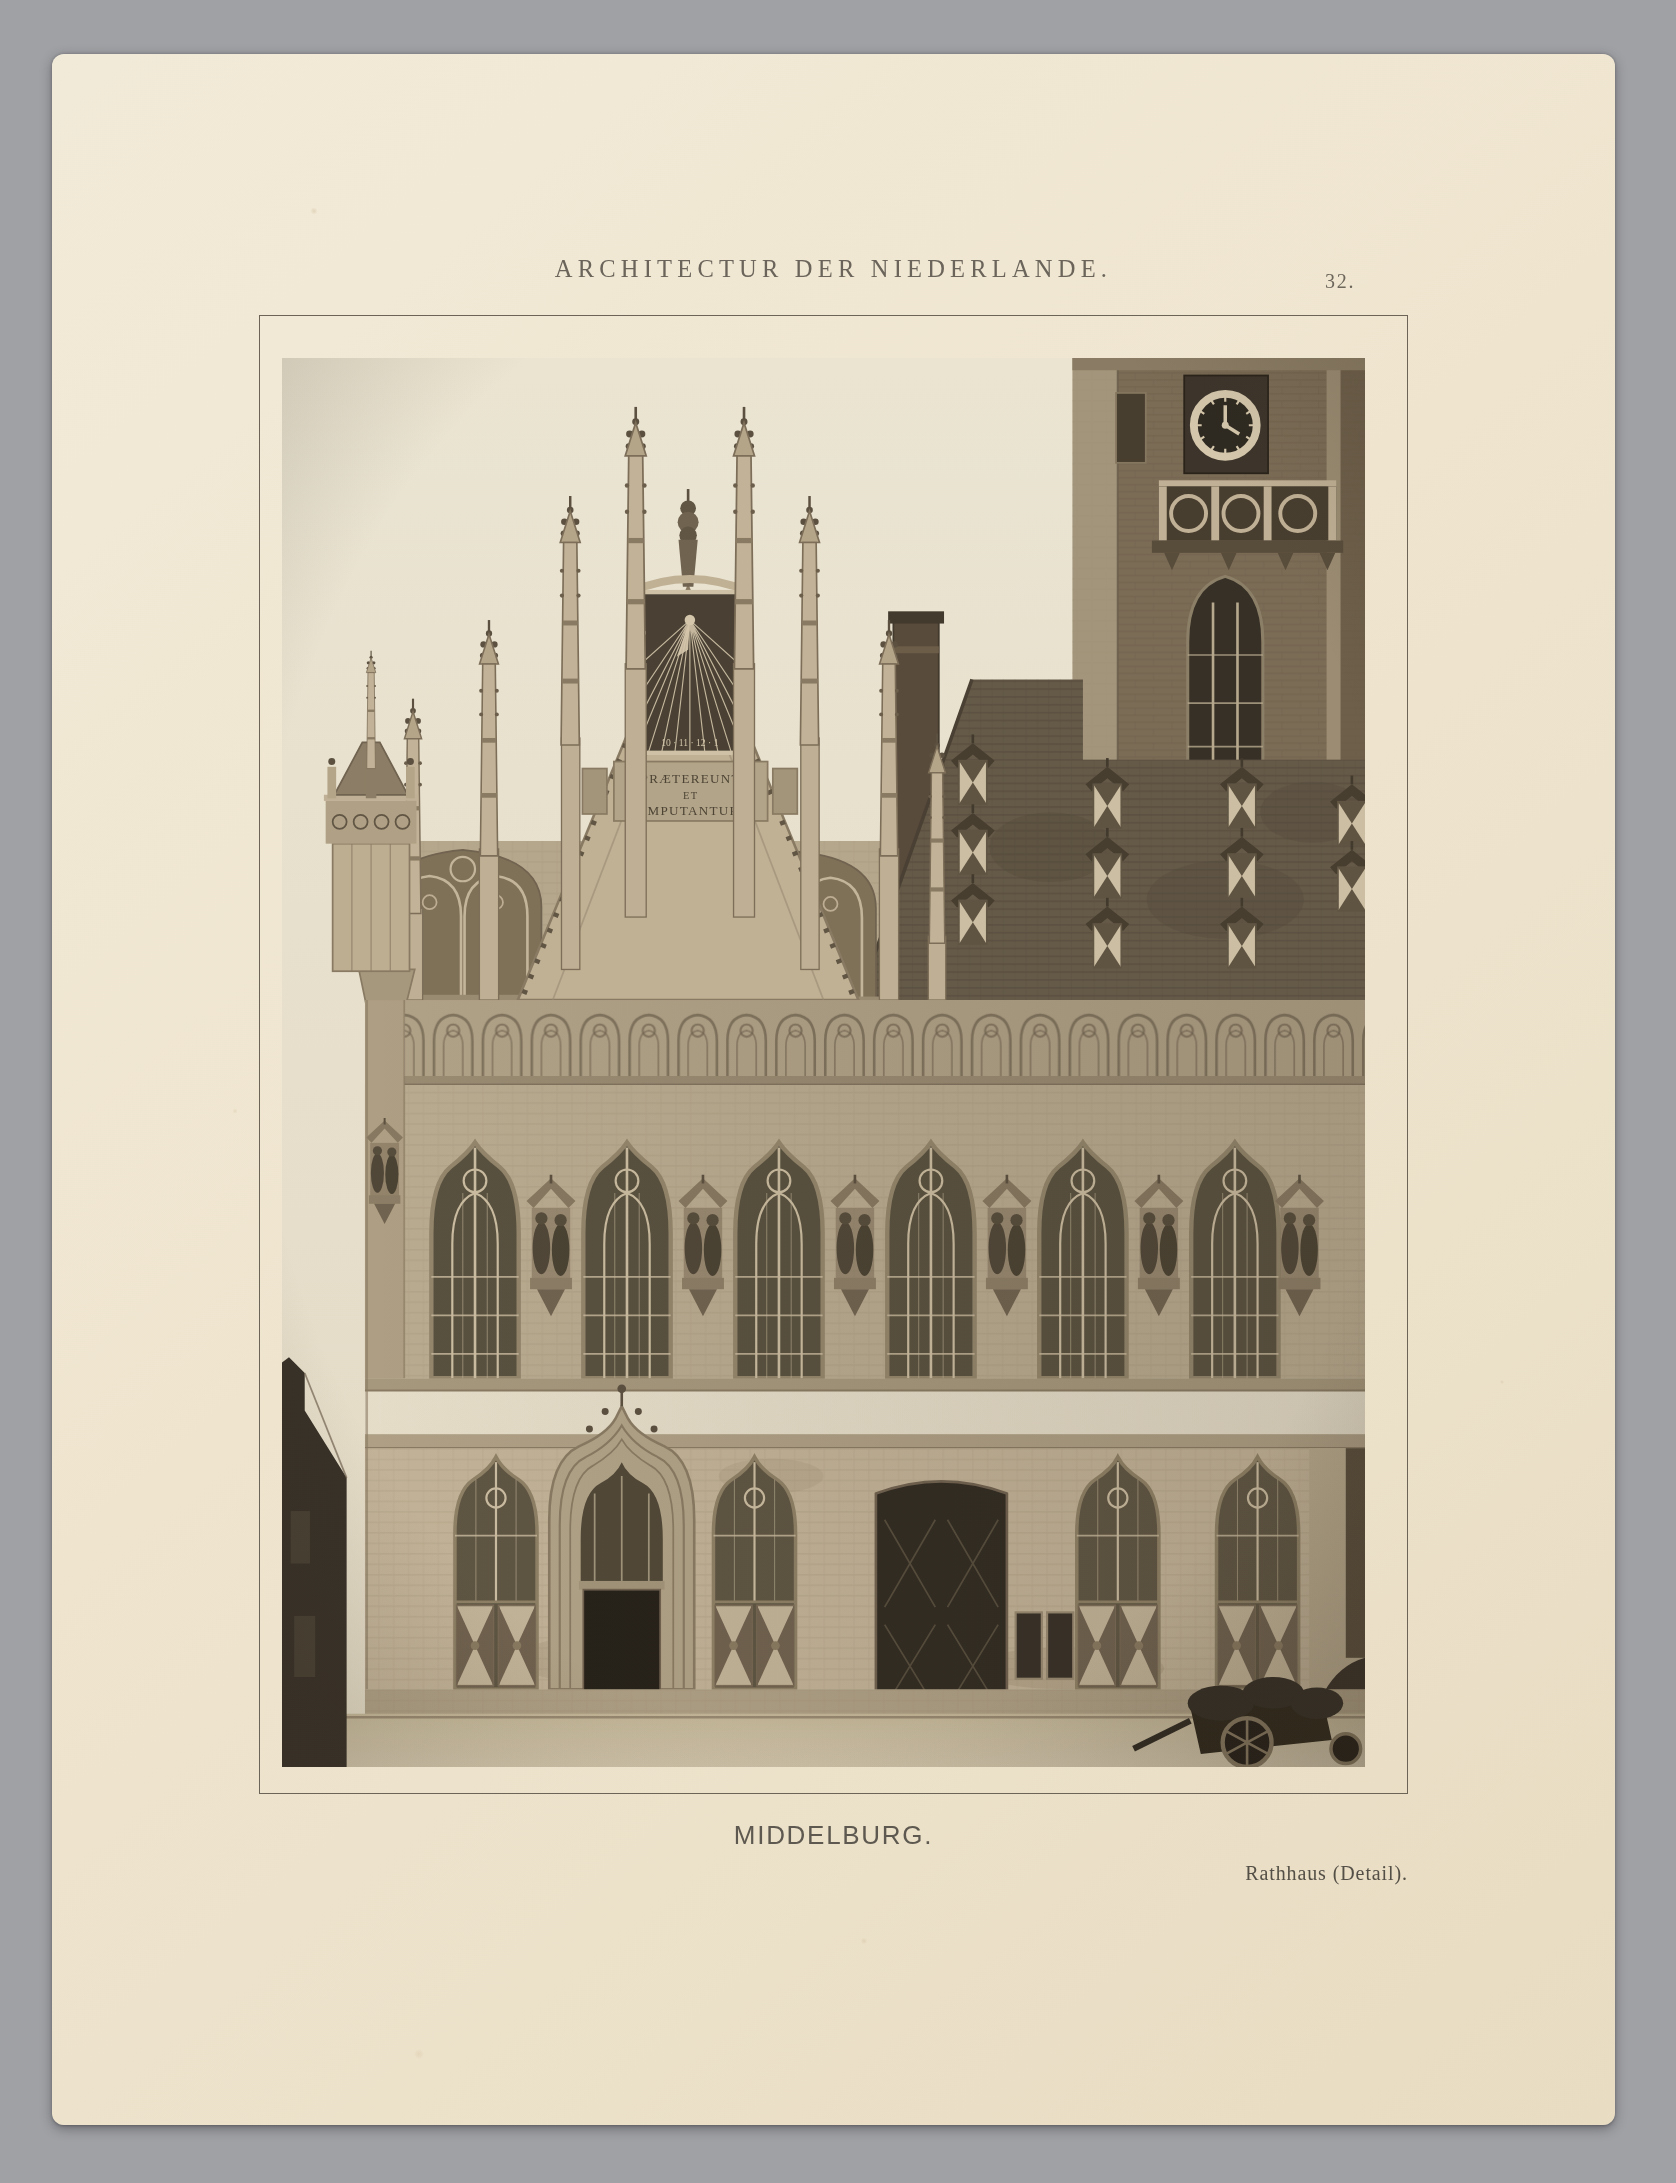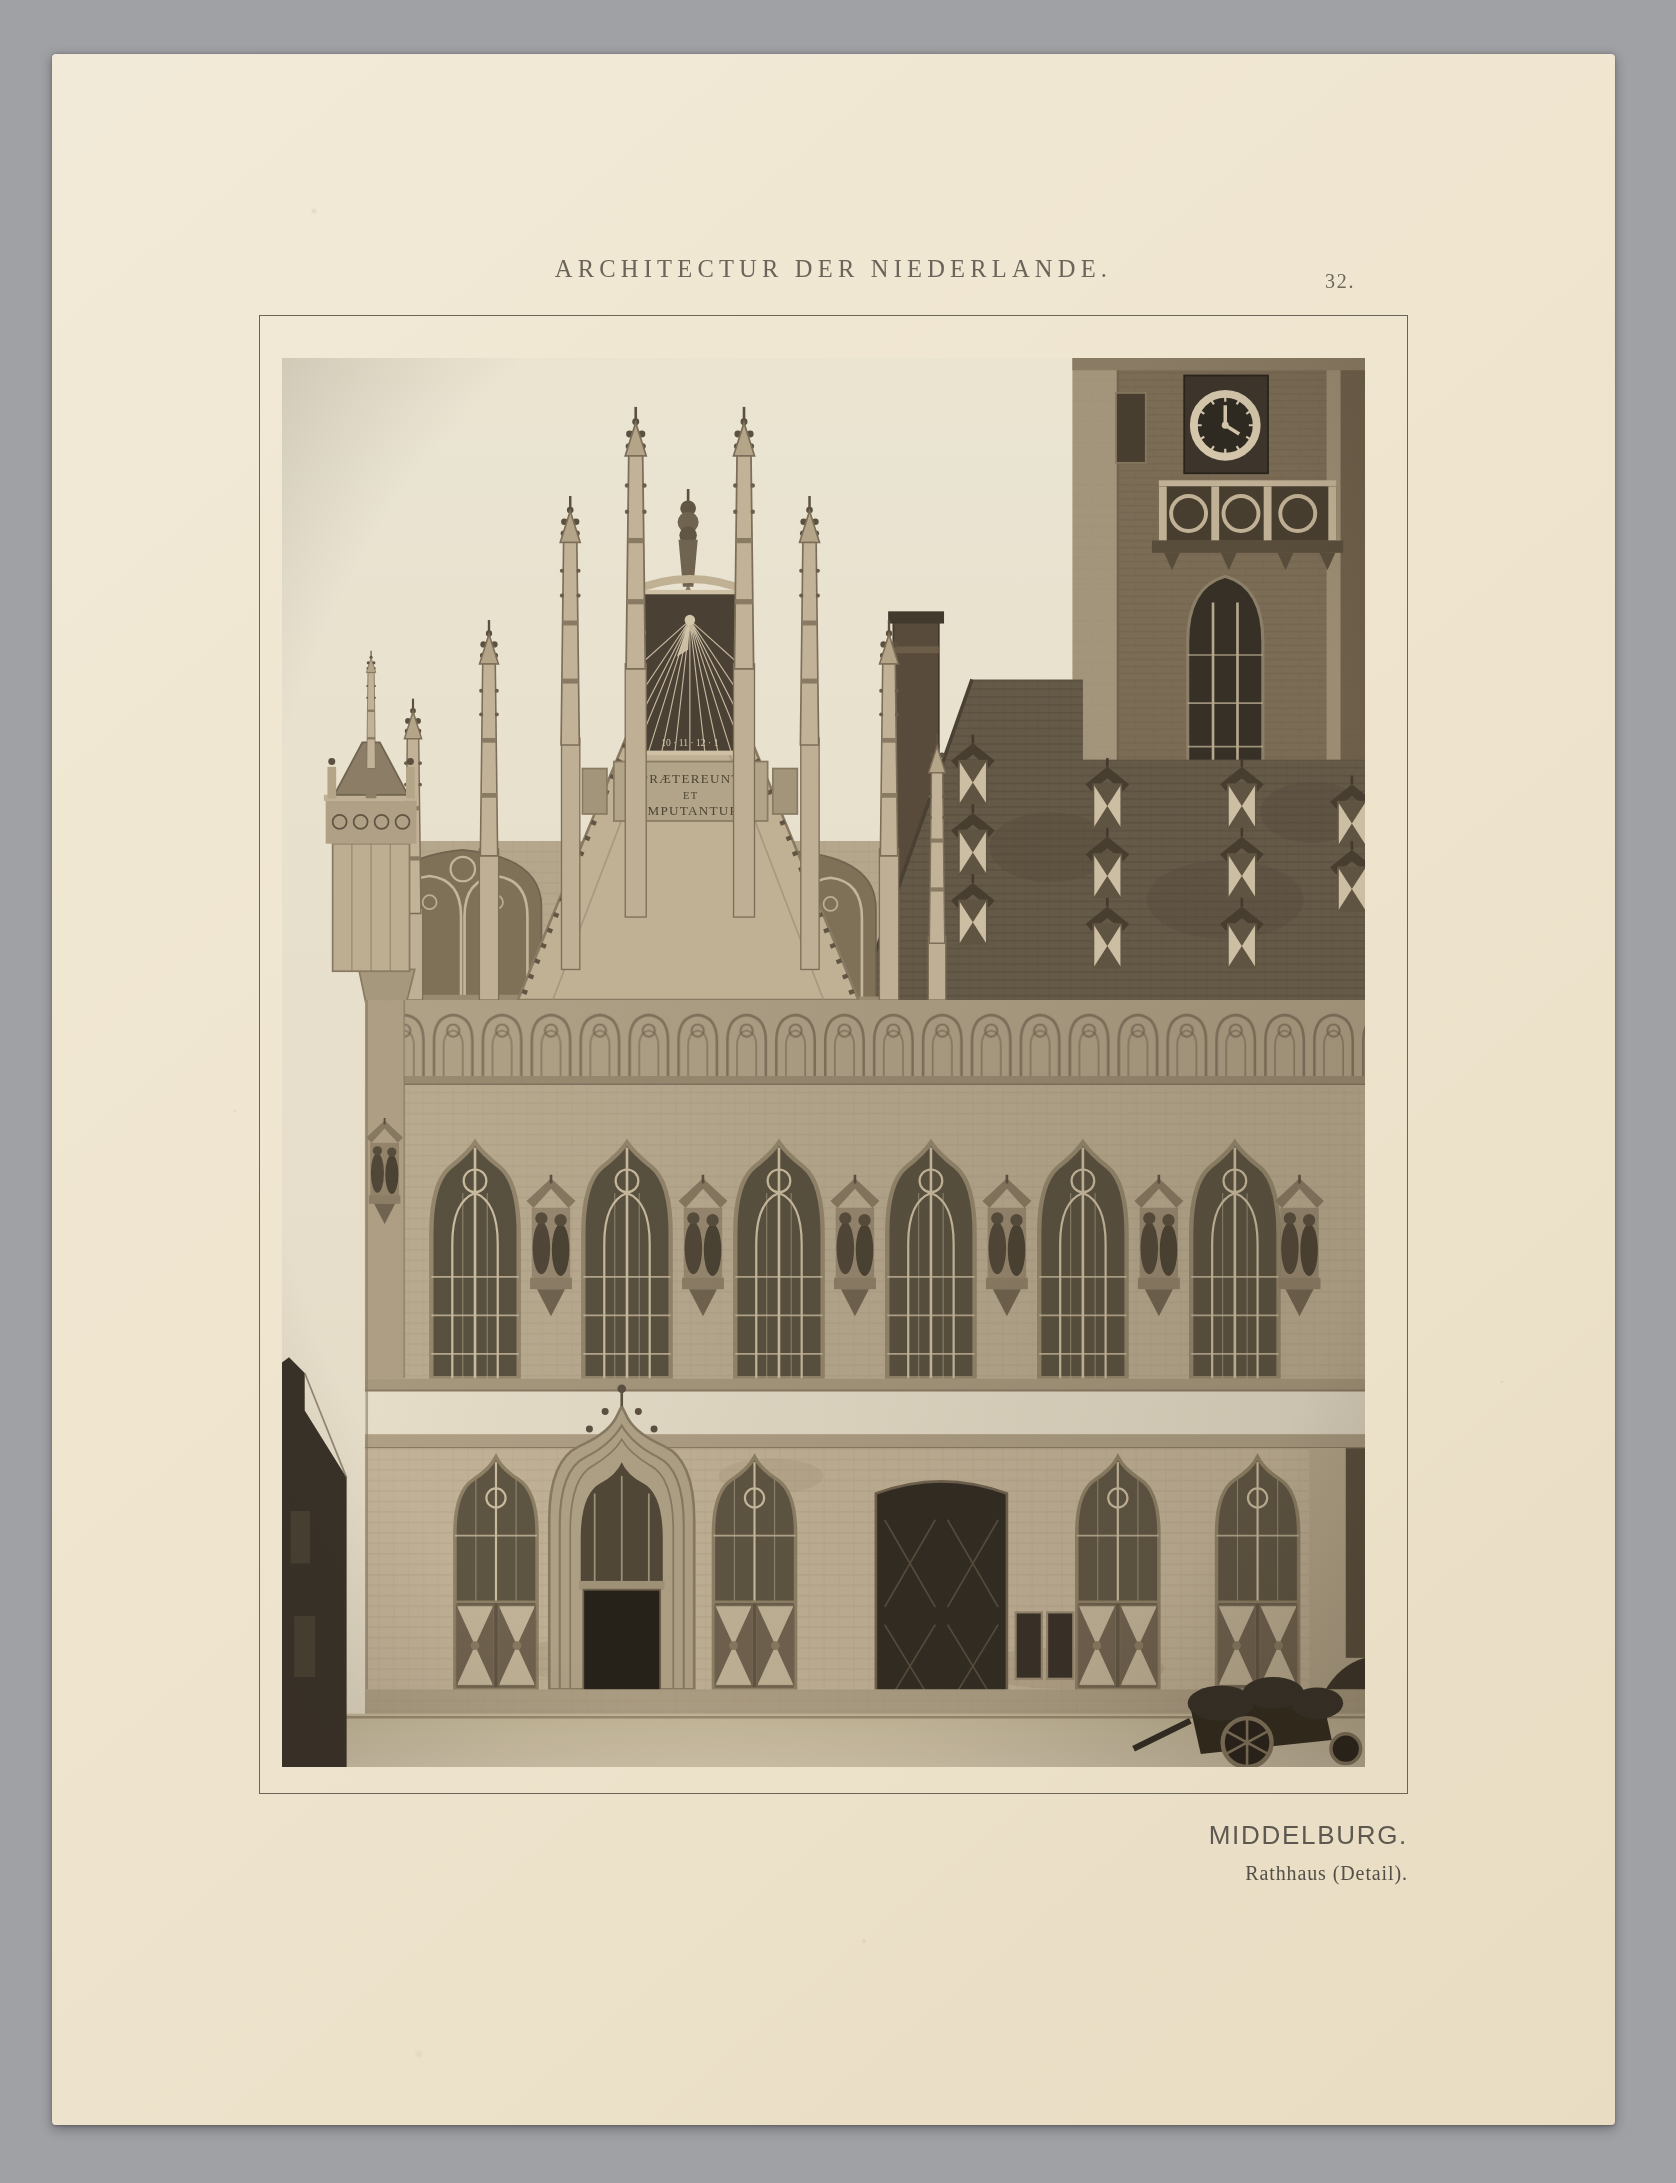--- a/index.html
+++ b/index.html
@@ -5,21 +5,21 @@
   html,body{margin:0;padding:0;}
   body{
     width:1677px;height:2184px;position:relative;overflow:hidden;
     background:#a0a1a5;
     font-family:"Liberation Serif", serif;
   }
   .paper{
     position:absolute;left:52px;top:54px;width:1563px;height:2071px;
     background:linear-gradient(140deg,#f2ead8 0%,#efe5cf 45%,#e8dcc2 100%);
     box-shadow:0 3.5px 12.2px rgba(30,30,35,.38),0 0.9px 2.6px rgba(30,30,35,.3);
-    border-radius:4px;
+    border-radius:12px;
   }
   .paper::before{
     content:"";position:absolute;inset:0;pointer-events:none;border-radius:2.6px;
     background-image:
       radial-gradient(circle 5.2px at 262px 157px, rgba(150,110,50,.16), transparent 70%),
       radial-gradient(circle 3.5px at 1310px 437px, rgba(150,110,50,.14), transparent 70%),
       radial-gradient(circle 4.4px at 812px 1887px, rgba(150,110,50,.12), transparent 70%),
       radial-gradient(circle 2.6px at 1450px 1328px, rgba(150,110,50,.15), transparent 70%),
       radial-gradient(circle 7px at 367px 2000px, rgba(160,120,60,.10), transparent 70%),
       radial-gradient(circle 3.5px at 183px 1057px, rgba(150,110,50,.12), transparent 70%);
@@ -34,21 +34,21 @@
   .rule-frame{
     position:absolute;left:207px;top:261px;width:1149px;height:1479px;
     border:1.7px solid #6c6557;box-sizing:border-box;
   }
   .photo{
     position:absolute;left:230px;top:304px;width:1083px;height:1409px;
     background:#ebe5d4;
   }
   .photo svg{display:block;width:100%;height:100%;}
   .caption-title{
-    position:absolute;left:207px;top:1766px;width:1149px;text-align:right;
+    position:absolute;left:207px;top:1766px;width:1149px;text-align:center;
     font-family:"Liberation Sans", sans-serif;
     font-size:26px;letter-spacing:1.7px;color:#5e5950;white-space:nowrap;
   }
   .caption-subtitle{
     position:absolute;left:207px;top:1808px;width:1149px;text-align:right;
     font-size:20px;letter-spacing:0.9px;color:#555047;white-space:nowrap;
   }
   .imprint{
     position:absolute;left:207px;top:1991px;width:1149px;text-align:center;
     font-size:15px;letter-spacing:1.7px;color:#6b6457;white-space:nowrap;

